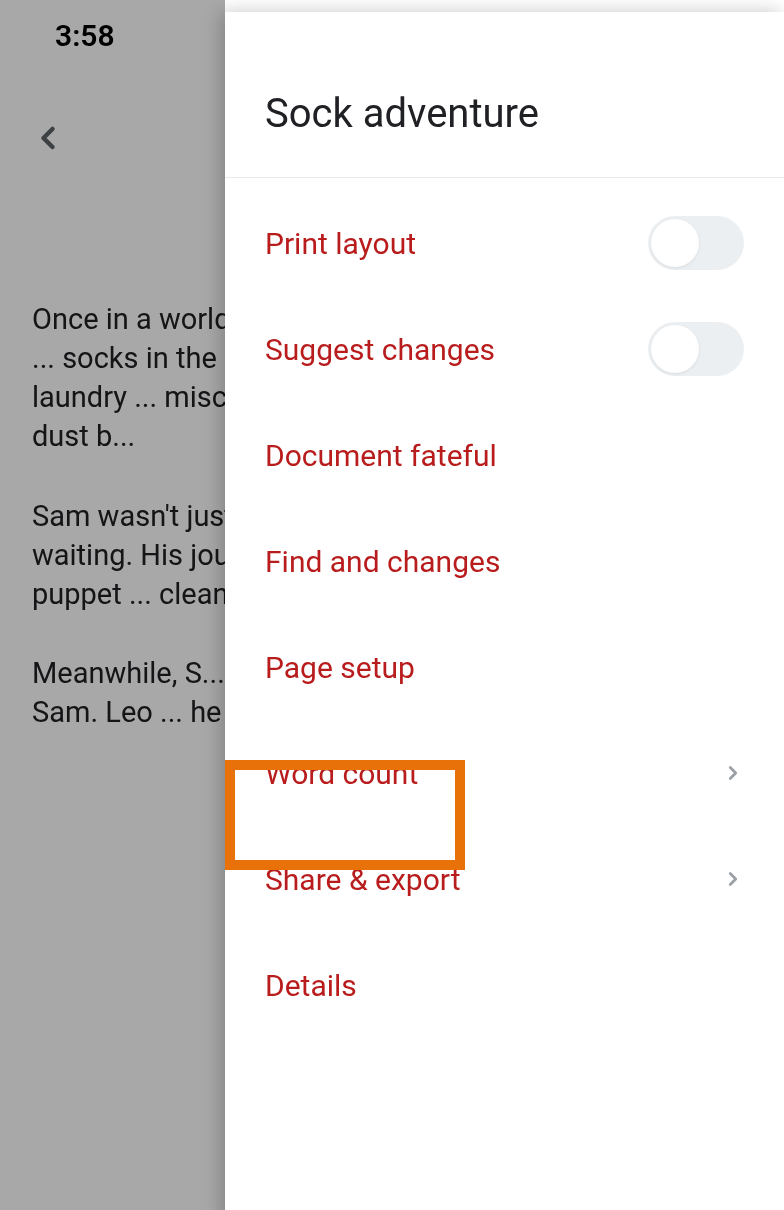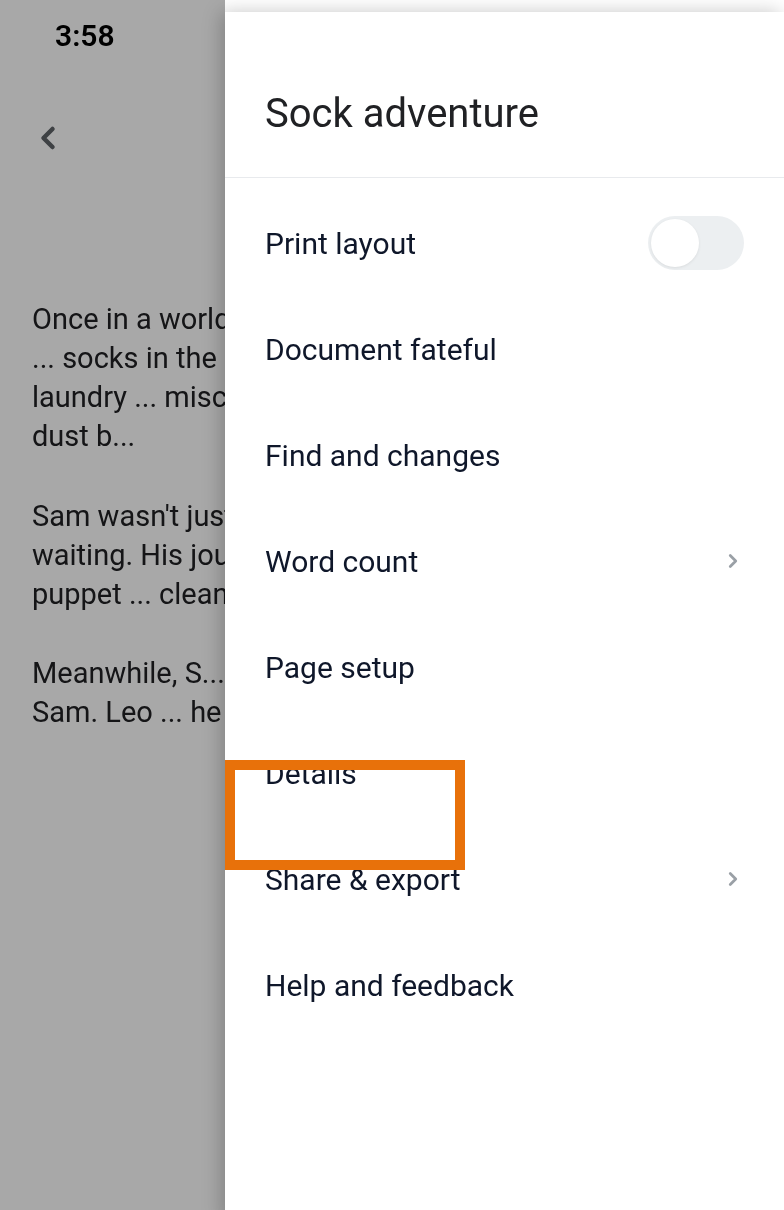--- a/index.html
+++ b/index.html
@@ -102,21 +102,21 @@
       display: flex;
       align-items: center;
       justify-content: space-between;
       padding: 0 40px;
       height: 106px;
       cursor: pointer;
       position: relative;
     }
     .menu-label {
       font-size: 30px;
-      color: #0f172a;
+      color: #b91c1c;
       font-weight: 400;
     }
     .toggle {
       width: 96px;
       height: 54px;
       border-radius: 27px;
       background: #eceff1;
       position: relative;
       flex-shrink: 0;
     }
@@ -187,51 +187,54 @@
   </div>
   <div class="menu-list">
 
     <div class="menu-item">
       <span class="menu-label">Print layout</span>
       <div class="toggle">
         <div class="toggle-knob"></div>
       </div>
     </div>
 
+    <div class="menu-item">
+      <span class="menu-label">Suggest changes</span>
+      <div class="toggle">
+        <div class="toggle-knob"></div>
+      </div>
+    </div>
 
     <div class="menu-item">
       <span class="menu-label">Document fateful</span>
     </div>
 
     <div class="menu-item">
       <span class="menu-label">Find and changes</span>
+    </div>
+
+    <div class="menu-item">
+      <span class="menu-label">Page setup</span>
     </div>
 
     <div class="menu-item">
       <span class="menu-label">Word count</span>
       <svg class="chevron-right" viewBox="0 0 24 24" fill="none" stroke="#9aa0a6" stroke-width="3" stroke-linecap="round" stroke-linejoin="round">
         <polyline points="9 18 15 12 9 6"></polyline>
       </svg>
     </div>
 
     <div class="menu-item">
-      <span class="menu-label">Page setup</span>
-    </div>
-
-    <div class="menu-item">
-      <span class="menu-label">Details</span>
-    </div>
-
-    <div class="menu-item">
       <span class="menu-label">Share &amp; export</span>
       <svg class="chevron-right" viewBox="0 0 24 24" fill="none" stroke="#9aa0a6" stroke-width="3" stroke-linecap="round" stroke-linejoin="round">
         <polyline points="9 18 15 12 9 6"></polyline>
       </svg>
     </div>
 
     <div class="menu-item">
-      <span class="menu-label">Help and feedback</span>
-    </div>
+      <span class="menu-label">Details</span>
+    </div>
+
 
   </div>
 </div>
 
 <div class="highlight-box" style="top:760px;left:225px;width:240px;height:110px;"></div>
 
 </body></html>

